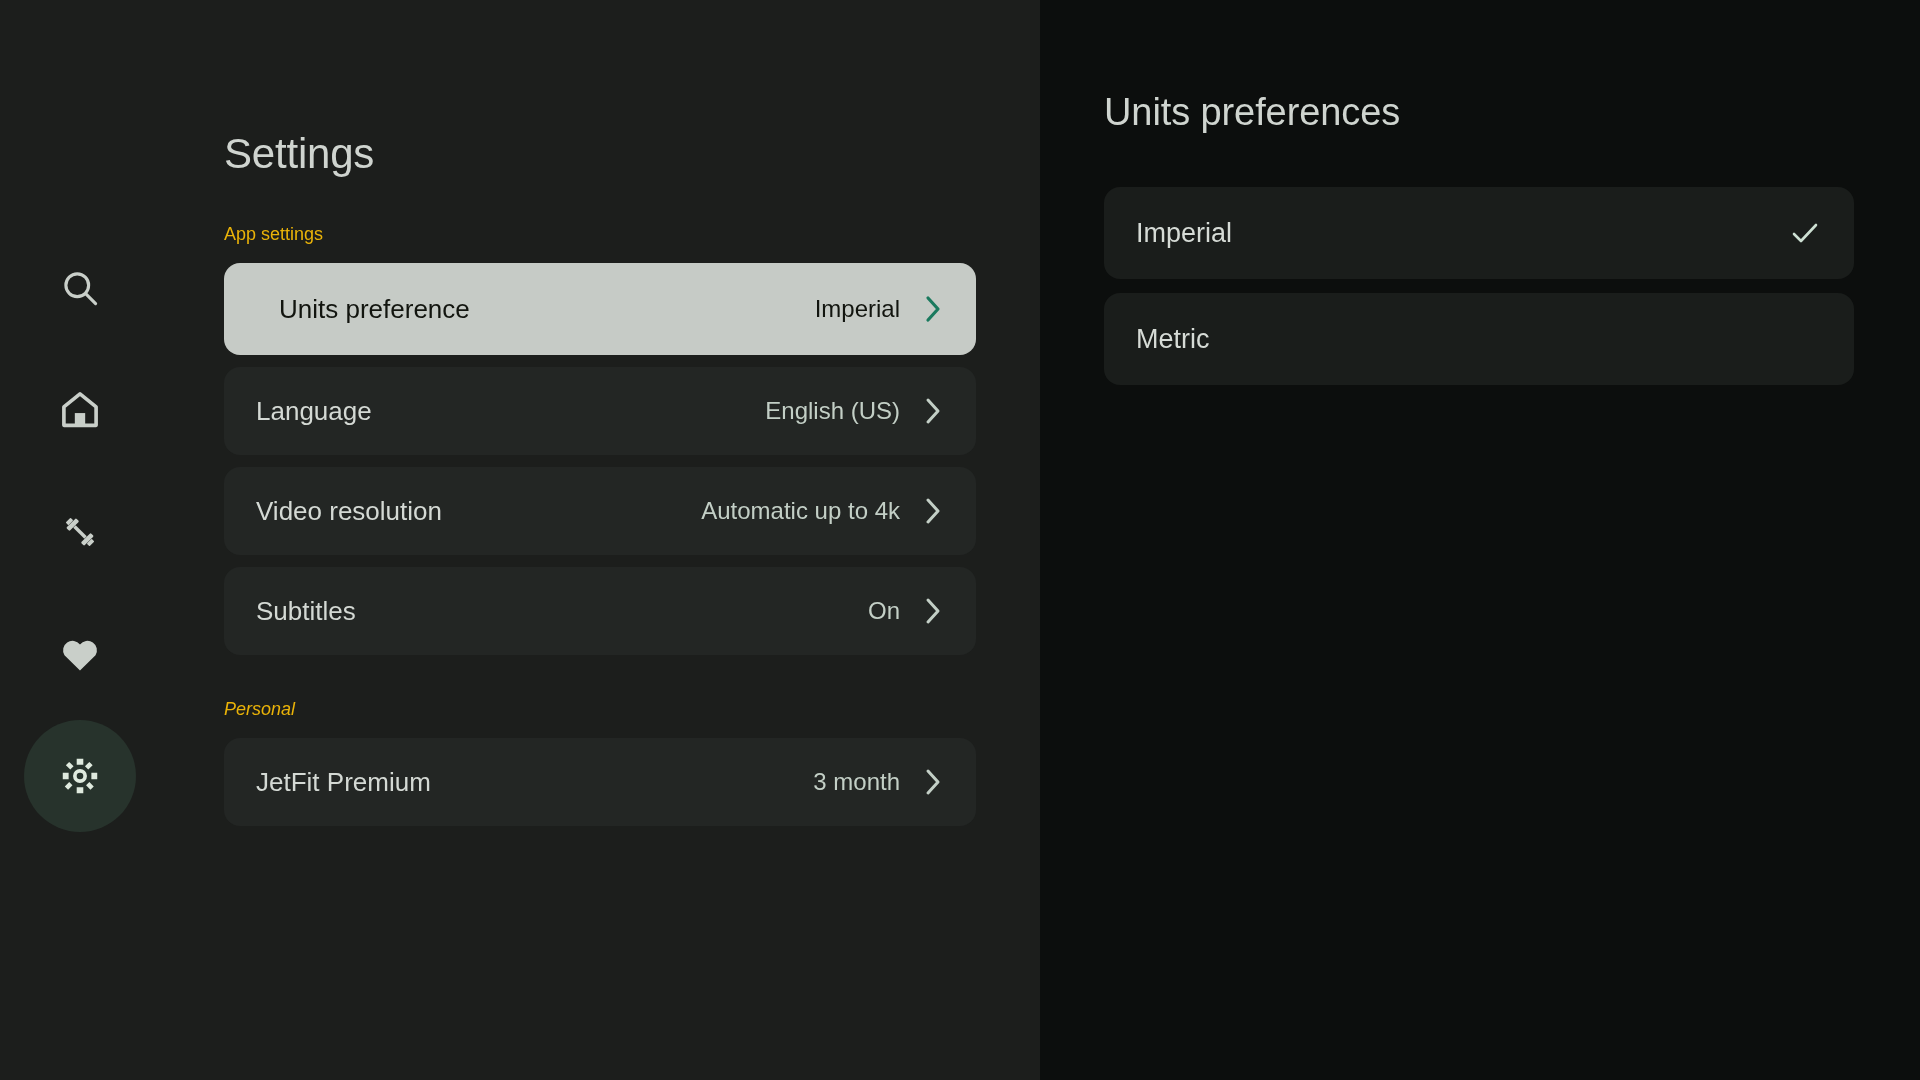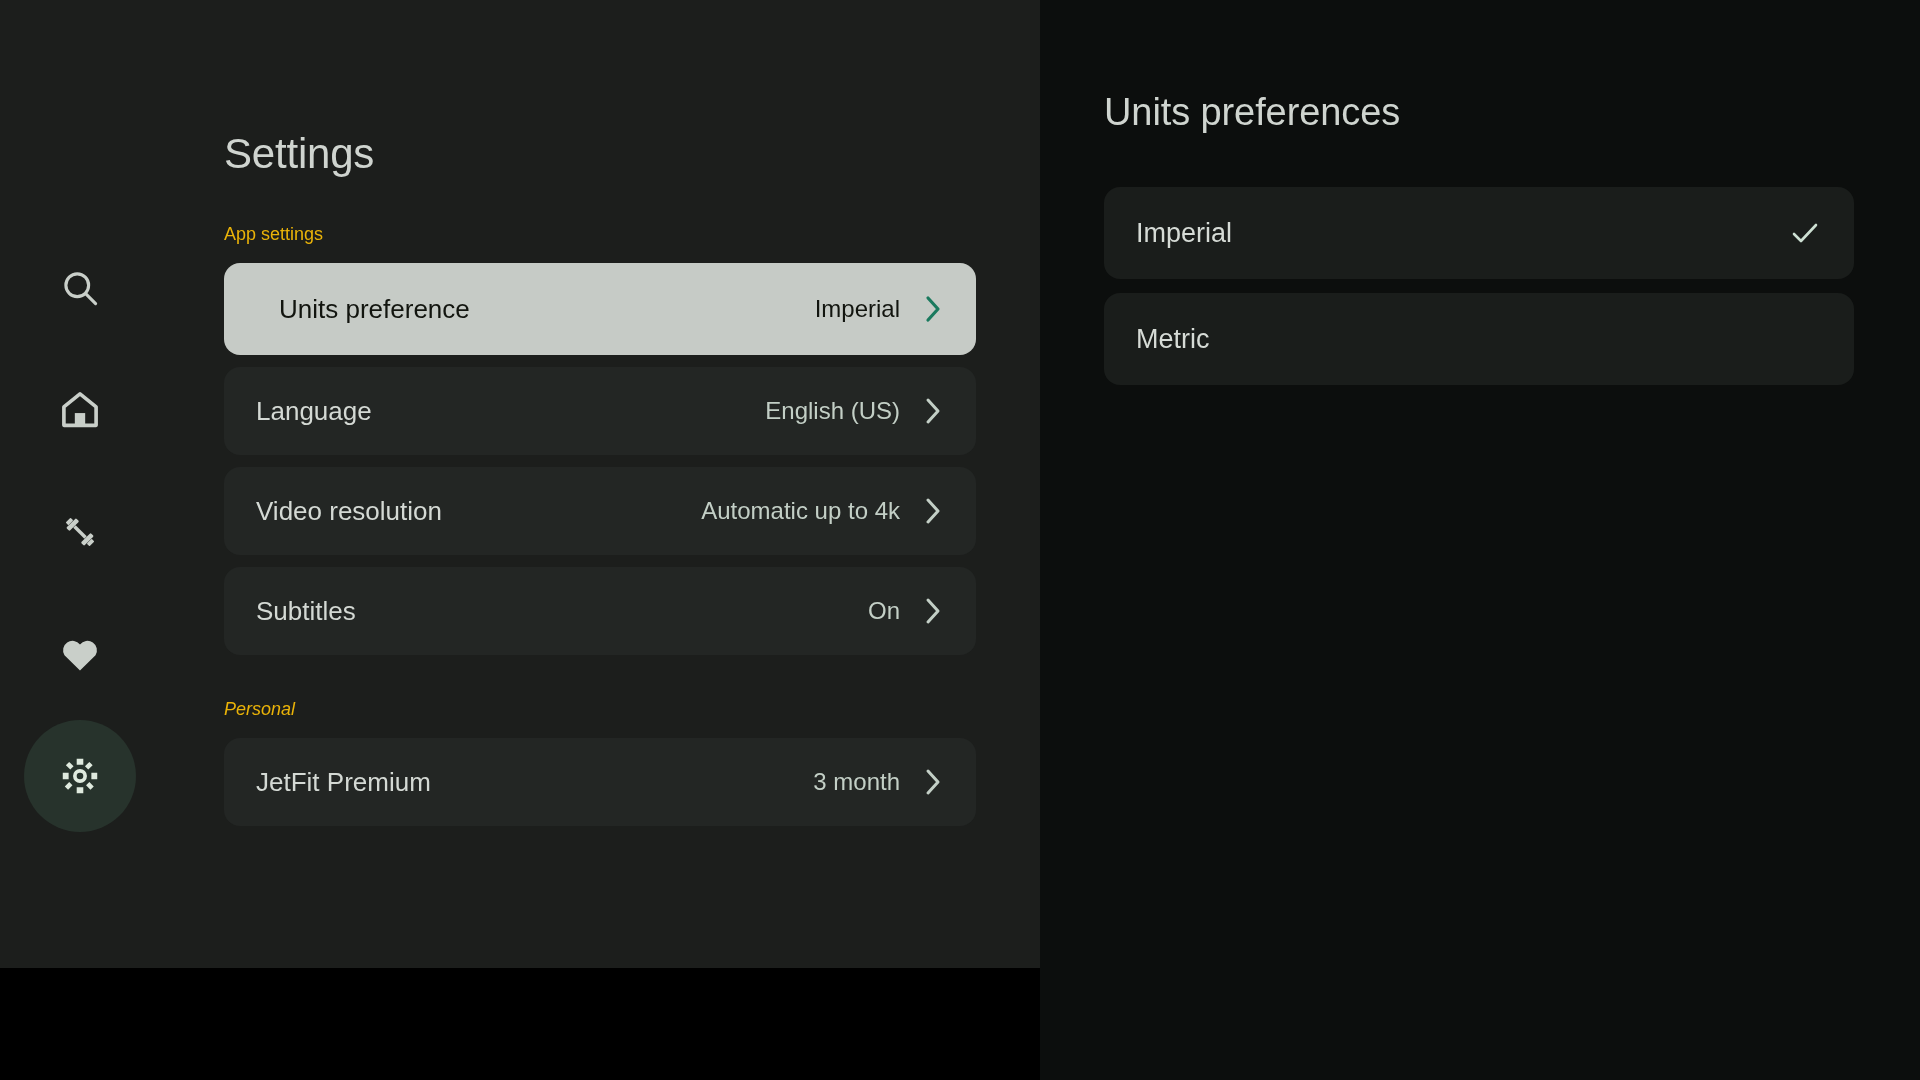--- a/index.html
+++ b/index.html
@@ -7,21 +7,21 @@
     width:1920px; height:1080px;
     background:#000;
     overflow:hidden;
     font-family:"Liberation Sans", sans-serif;
   }
   #app { position:relative; width:1920px; height:1080px; display:flex; }
 
   
   .left-pane {
     position:relative;
-    width:1040px; height:968px;
+    width:1040px; height:1080px;
     background:#1c1e1c;
     flex:0 0 1040px;
   }
 
   
   .rail {
     position:absolute; left:0; top:0;
     width:160px; height:1080px;
     display:flex; flex-direction:column;
     align-items:center;

